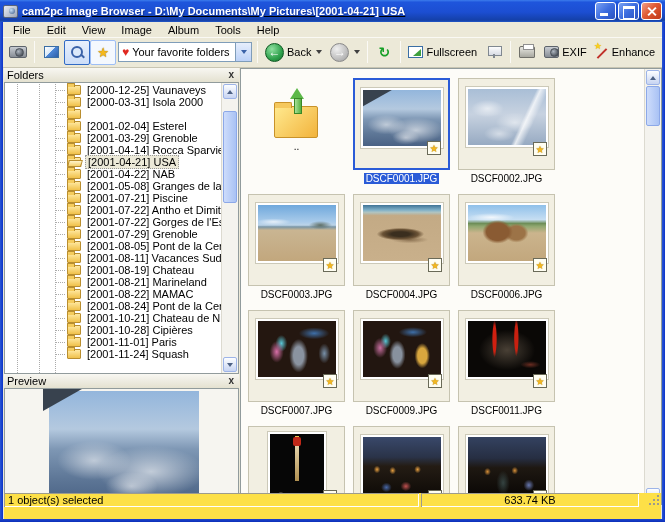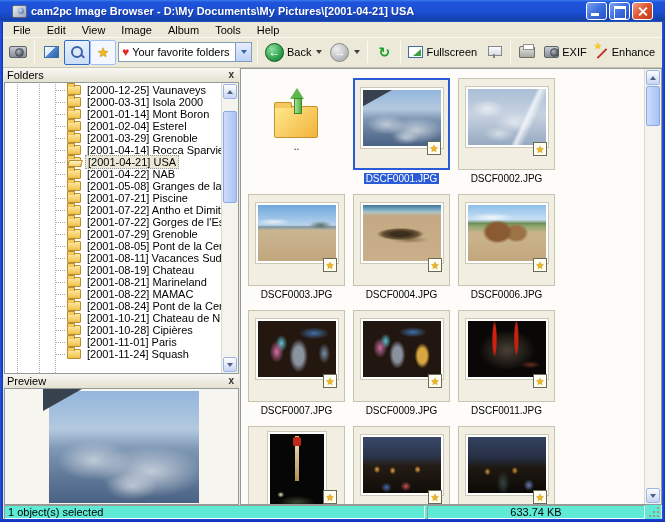--- a/index.html
+++ b/index.html
@@ -8,21 +8,21 @@
 
   .window { position:relative; width:665px; height:522px; background:#ECE9D8; overflow:hidden; }
   .frame { position:absolute; background:linear-gradient(90deg,#2A57D6,#0C33C8); z-index:50; }
   .frame.left { left:0; top:22px; bottom:0; width:3px; }
   .frame.right { right:0; top:22px; bottom:0; width:3px; }
   .frame.bottom { left:0; right:0; bottom:0; height:3px; background:linear-gradient(180deg,#1C45CE,#0C2FB8); }
 
   
   .titlebar { position:absolute; left:0; top:0; right:0; height:22px;
     background:linear-gradient(180deg,#3C7CEC 0%,#1E55DC 10%,#1C4ED2 55%,#1440A8 92%,#2258C8 100%);
-    display:flex; align-items:center; padding:0 12px; z-index:60; }
+    display:flex; align-items:center; padding:0 3px; z-index:60;text-decoration:underline; }
   .app-icon { width:15px; height:13px; margin-right:4px; position:relative;
     background:linear-gradient(135deg,#E8ECF4,#9CA6B8); border:1px solid #5A6478; border-radius:2px; }
   .app-icon::after { content:""; position:absolute; right:2px; top:2px; width:6px; height:6px;
     border-radius:50%; background:radial-gradient(circle at 35% 35%,#C8E0F8,#3A5A88); }
   .title-text { color:#fff; font-weight:bold; font-size:11px; text-shadow:1px 1px 1px #12359A;
     white-space:nowrap; overflow:hidden; flex:1; }
   .win-controls { display:flex; gap:2px; }
   .win-btn { width:21px; height:18px; border:1px solid #fff; border-radius:3px; position:relative; }
   .win-btn.min,.win-btn.max { background:linear-gradient(135deg,#7AA2F2 0%,#3E6EE0 50%,#2A52C0 100%); }
   .win-btn.close { background:linear-gradient(135deg,#F0A088 0%,#E05A34 45%,#C03818 100%); }
@@ -225,25 +225,25 @@
     radial-gradient(8% 10% at 30% 90%, #4868A8, transparent 85%),
     linear-gradient(180deg,#39486A 0%,#2A3348 36%,#241C14 52%,#100C08 100%); }
   .p-venice2 { background:
     radial-gradient(5% 8% at 25% 62%, #D89038, transparent 85%),
     radial-gradient(5% 8% at 60% 60%, #D89038, transparent 85%),
     radial-gradient(10% 26% at 45% 82%, rgba(80,110,110,.55), transparent 85%),
     radial-gradient(8% 12% at 78% 86%, #6878B0, transparent 85%),
     linear-gradient(180deg,#344260 0%,#262E42 38%,#1E1812 55%,#0C0906 100%); }
 
   
-  .statusbar { position:absolute; left:1px; right:1px; bottom:0; height:14px; display:flex; background:#5eead4; }
+  .statusbar { position:absolute; left:1px; right:1px; bottom:0; height:26px; display:flex; background:#fde047; }
   .status-sec { box-shadow:inset 1px 1px 0 #9D9B8D, inset -1px -1px 0 #FFFFFF;
     display:flex; align-items:center; padding:0 4px; height:14px; }
   .status-sec.left { flex:1; margin-right:2px; }
-  .status-sec.right { width:218px; justify-content:center; margin-right:2px; }
+  .status-sec.right { width:218px; justify-content:center; margin-right:8px; }
   .grip { width:14px; height:14px; position:relative; }
   .grip::before { content:""; position:absolute; right:2px; bottom:2px; width:2px; height:2px;
     background:#9D9B8D; box-shadow:-4px 0 #9D9B8D,0 -4px #9D9B8D,-8px 0 #9D9B8D,0 -8px #9D9B8D,-4px -4px #9D9B8D; }
 </style>
 </head>
 <body>
 
 <div class="window">
 
   <div class="titlebar">
@@ -342,21 +342,20 @@
         <div class="tree-row">
               <span class="fold"></span>
               <span class="tree-label">[2000-12-25] Vaunaveys</span>
             </div>
             <div class="tree-row">
               <span class="fold"></span>
               <span class="tree-label">[2000-03-31] Isola 2000</span>
             </div>
             <div class="tree-row">
               <span class="fold"></span>
-              <span class="tree-label">[2001-01-14] Mont Boron</span>
             </div>
             <div class="tree-row">
               <span class="fold"></span>
               <span class="tree-label">[2001-02-04] Esterel</span>
             </div>
             <div class="tree-row">
               <span class="fold"></span>
               <span class="tree-label">[2001-03-29] Grenoble</span>
             </div>
             <div class="tree-row">

